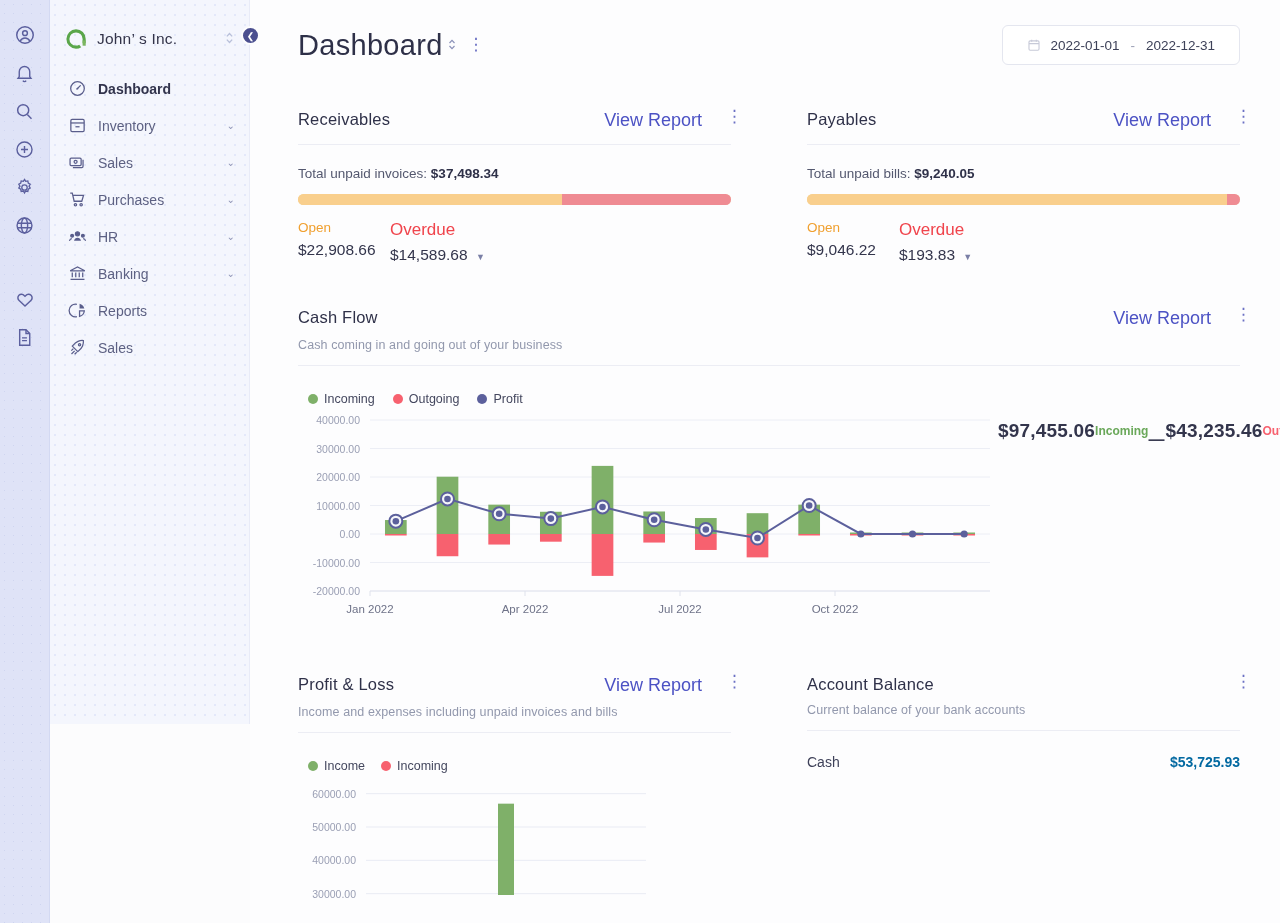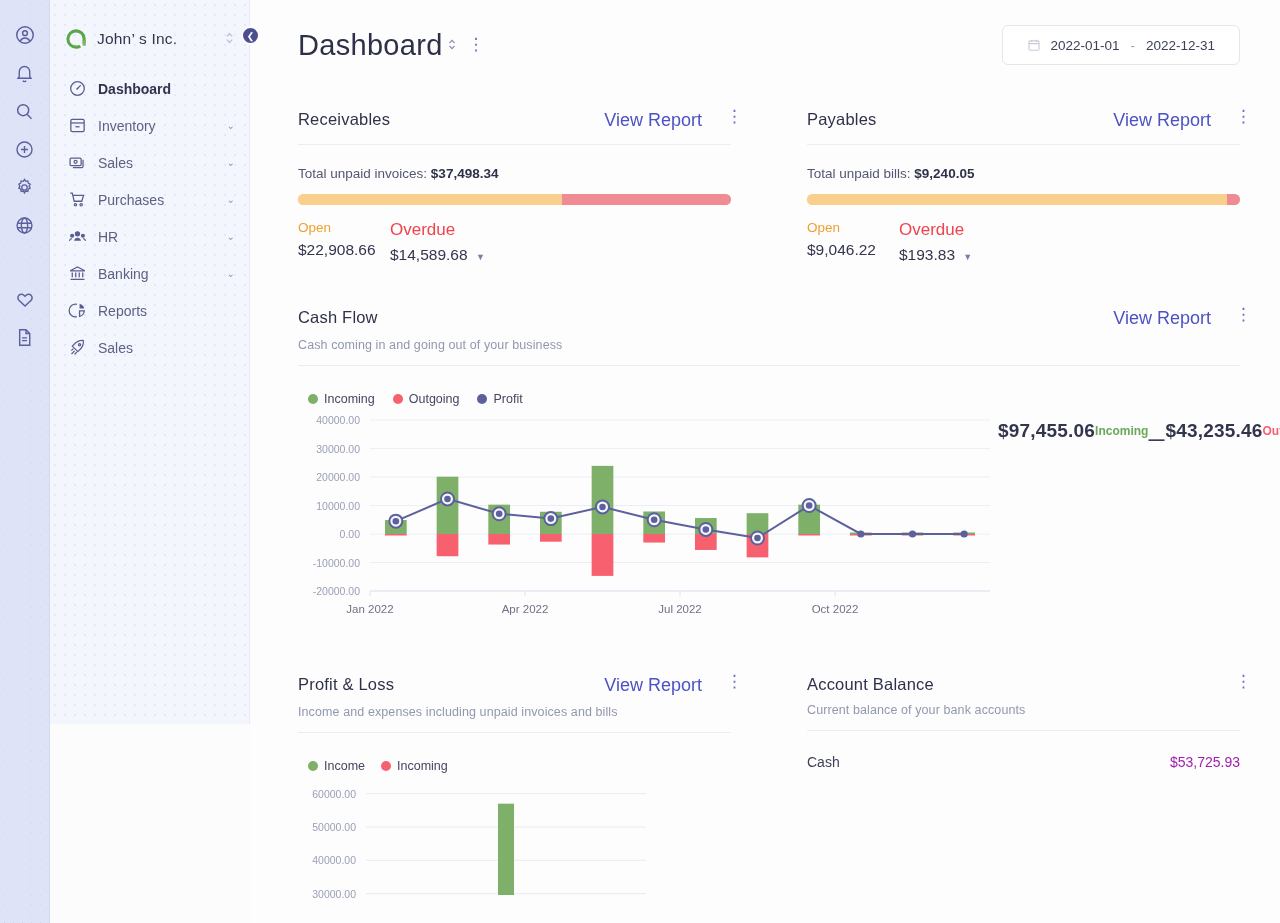--- a/index.html
+++ b/index.html
@@ -152,21 +152,21 @@
 
   
   .bottom { margin-top: 48px; display: flex; gap: 76px; }
   .pl-legend { display: flex; gap: 16px; align-items: center; margin-top: 26px; padding-left: 10px;}
 
   .bal-row {
     display: flex; align-items: center; font-size: 14px;
     color: #3e4159; margin-top: 23px;
   }
   .bal-name { flex: 1; }
-  .bal-amt { color: #a21caf; }
+  .bal-amt { color: #0369a1; font-weight: bold; }
 
   svg { overflow: visible; }
   .ax-lbl { font-size: 10.5px; fill: #9a9fb4; font-family: "Liberation Sans", sans-serif; }
   .x-lbl { font-size: 11.5px; fill: #6e7288; font-family: "Liberation Sans", sans-serif; }
 </style>
 </head>
 <body>
 
 <div class="app">
 

